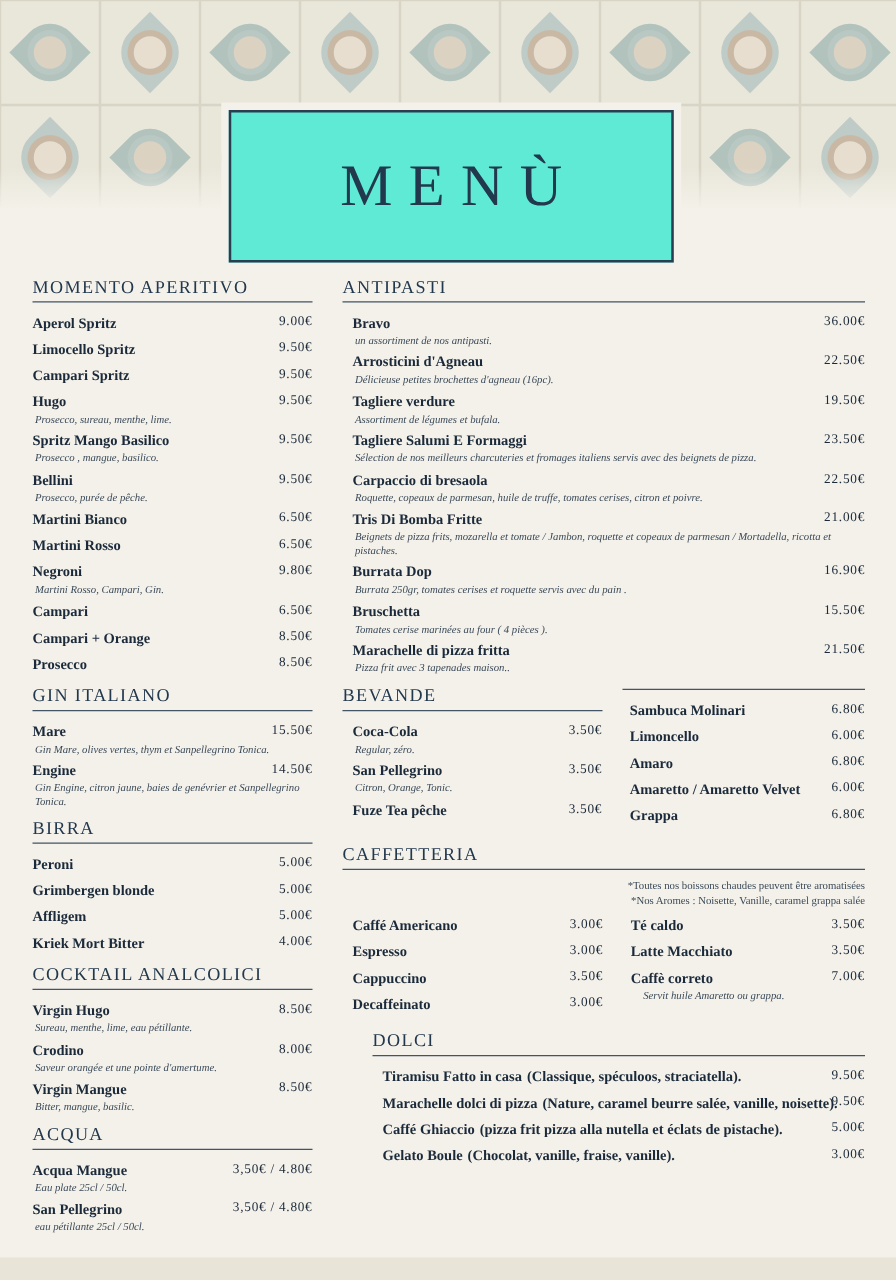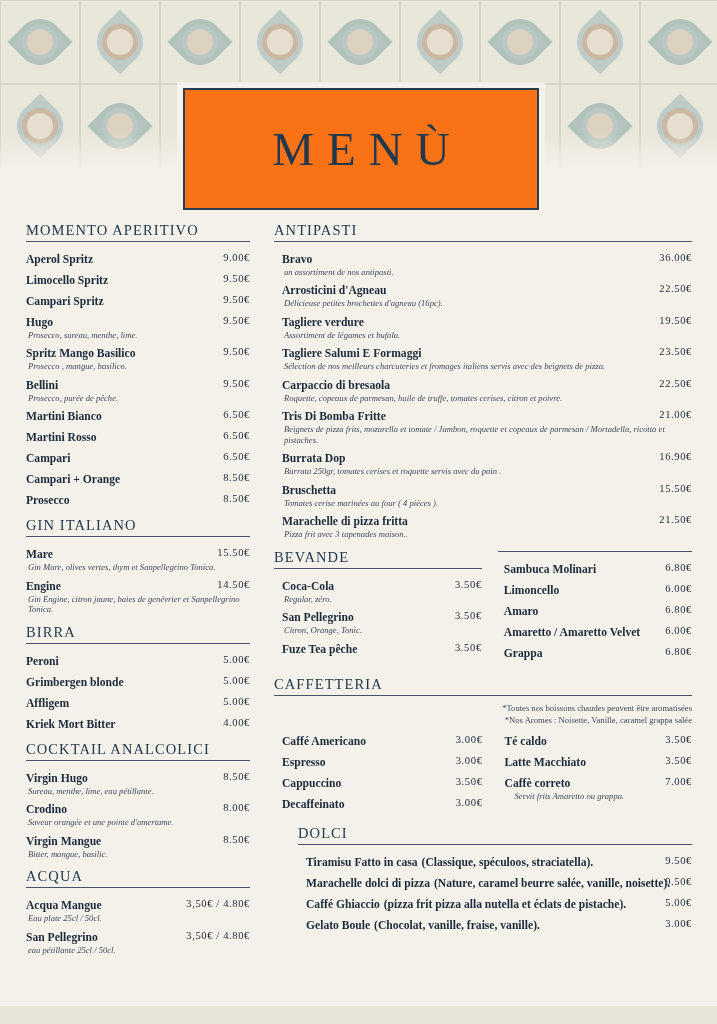--- a/index.html
+++ b/index.html
@@ -48,21 +48,21 @@
   }
   .tile.alt:before{background:#b7c6c2;border-radius:0 50% 0 50%;}
   .tile.alt:after{background:#e7ded0;box-shadow:0 0 0 5px #c9b9a4;}
   .tile-fade{
     position:absolute;left:0;bottom:0;width:100%;height:34px;
     background:linear-gradient(to bottom,rgba(244,241,234,0),#f4f1ea);
   }
   
   .title-plate{
     position:absolute;left:183px;top:88px;width:352px;height:118px;
-    background:#f97316;
+    background:#5eead4;
     border:2px solid #2b3d50;
     display:flex;align-items:center;justify-content:center;
     box-shadow:0 0 0 6px #f4f1ea;
   }
   .title-plate h1{
     margin:0;
     font-size:47px;
     letter-spacing:13px;
     font-weight:400;
     color:#22384d;
@@ -159,20 +159,21 @@
       <div class="rule"></div>
 
       <div class="item"><span class="iname">Aperol Spritz</span><span class="iprice">9.00€</span></div>
       <div class="item"><span class="iname">Limocello Spritz</span><span class="iprice">9.50€</span></div>
       <div class="item"><span class="iname">Campari Spritz</span><span class="iprice">9.50€</span></div>
       <div class="item"><span class="iname">Hugo</span><span class="iprice">9.50€</span><div class="idesc">Prosecco, sureau, menthe, lime.</div></div>
       <div class="item"><span class="iname">Spritz Mango Basilico</span><span class="iprice">9.50€</span><div class="idesc">Prosecco , mangue, basilico.</div></div>
       <div class="item"><span class="iname">Bellini</span><span class="iprice">9.50€</span><div class="idesc">Prosecco, purée de pêche.</div></div>
       <div class="item"><span class="iname">Martini Bianco</span><span class="iprice">6.50€</span></div>
       <div class="item"><span class="iname">Martini Rosso</span><span class="iprice">6.50€</span></div>
+      <div class="item"><span class="iname">Negroni</span><span class="iprice">9.80€</span><div class="idesc">Martini Rosso, Campari, Gin.</div></div>
       <div class="item"><span class="iname">Campari</span><span class="iprice">6.50€</span></div>
       <div class="item"><span class="iname">Campari + Orange</span><span class="iprice">8.50€</span></div>
       <div class="item"><span class="iname">Prosecco</span><span class="iprice">8.50€</span></div>
     </div>
 
     <div class="sec-block">
       <h2 class="sec">Gin Italiano</h2>
       <div class="rule"></div>
       <div class="item"><span class="iname">Mare</span><span class="iprice">15.50€</span><div class="idesc">Gin Mare, olives vertes, thym et Sanpellegrino Tonica.</div></div>
       <div class="item"><span class="iname">Engine</span><span class="iprice">14.50€</span><div class="idesc">Gin Engine, citron jaune, baies de genévrier et Sanpellegrino Tonica.</div></div>
@@ -252,21 +253,21 @@
       <div class="caffe-grid">
         <div class="c1" style="padding-left:8px;">
           <div class="item"><span class="iname">Caffé Americano</span><span class="iprice">3.00€</span></div>
           <div class="item"><span class="iname">Espresso</span><span class="iprice">3.00€</span></div>
           <div class="item"><span class="iname">Cappuccino</span><span class="iprice">3.50€</span></div>
           <div class="item"><span class="iname">Decaffeinato</span><span class="iprice">3.00€</span></div>
         </div>
         <div class="c2" style="padding-left:6px;">
           <div class="item"><span class="iname">Té caldo</span><span class="iprice">3.50€</span></div>
           <div class="item"><span class="iname">Latte Macchiato</span><span class="iprice">3.50€</span></div>
-          <div class="item"><span class="iname">Caffè correto</span><span class="iprice">7.00€</span><div class="idesc" style="margin-left:10px;">Servit frits Amaretto ou grappa.</div></div>
+          <div class="item"><span class="iname">Caffè correto</span><span class="iprice">7.00€</span><div class="idesc" style="margin-left:10px;">Servit huile Amaretto ou grappa.</div></div>
         </div>
       </div>
     </div>
 
     <div class="sec-block dolci" style="margin-top:10px;margin-left:24px;">
       <h2 class="sec">Dolci</h2>
       <div class="rule"></div>
       <div style="padding-left:8px;">
         <div class="item"><span class="iname">Tiramisu Fatto in casa</span> <span class="iname plain">(Classique, spéculoos, straciatella).</span><span class="iprice">9.50€</span></div>
         <div class="item"><span class="iname">Marachelle dolci di pizza</span> <span class="iname plain">(Nature, caramel beurre salée, vanille, noisette).</span><span class="iprice">9.50€</span></div>

